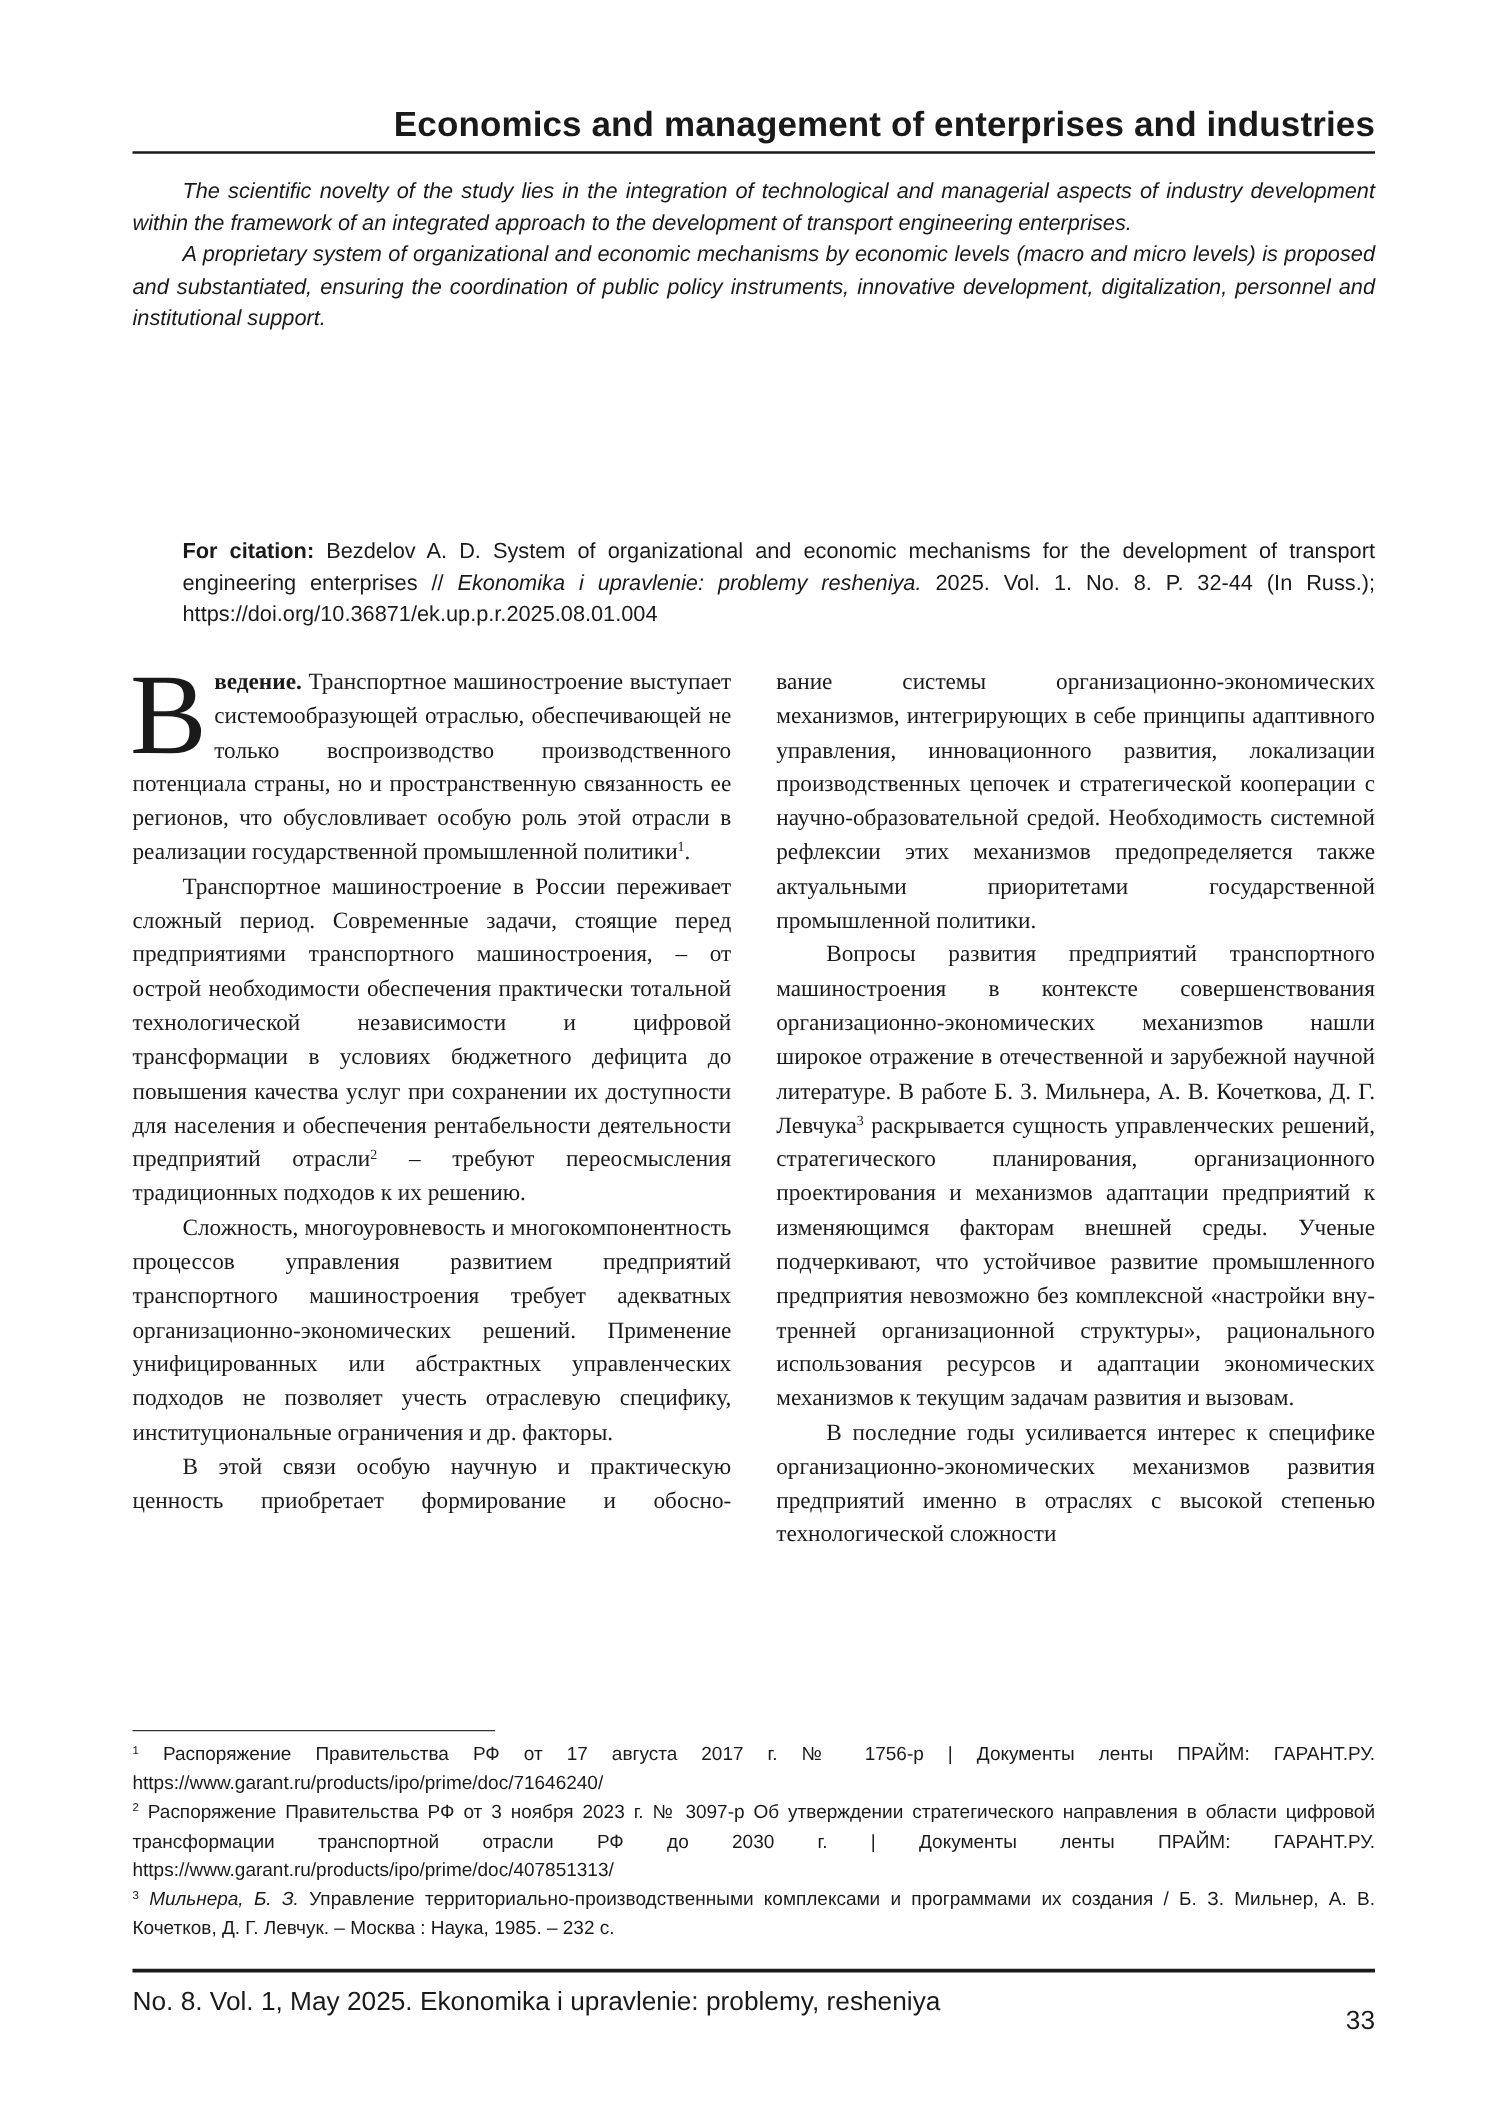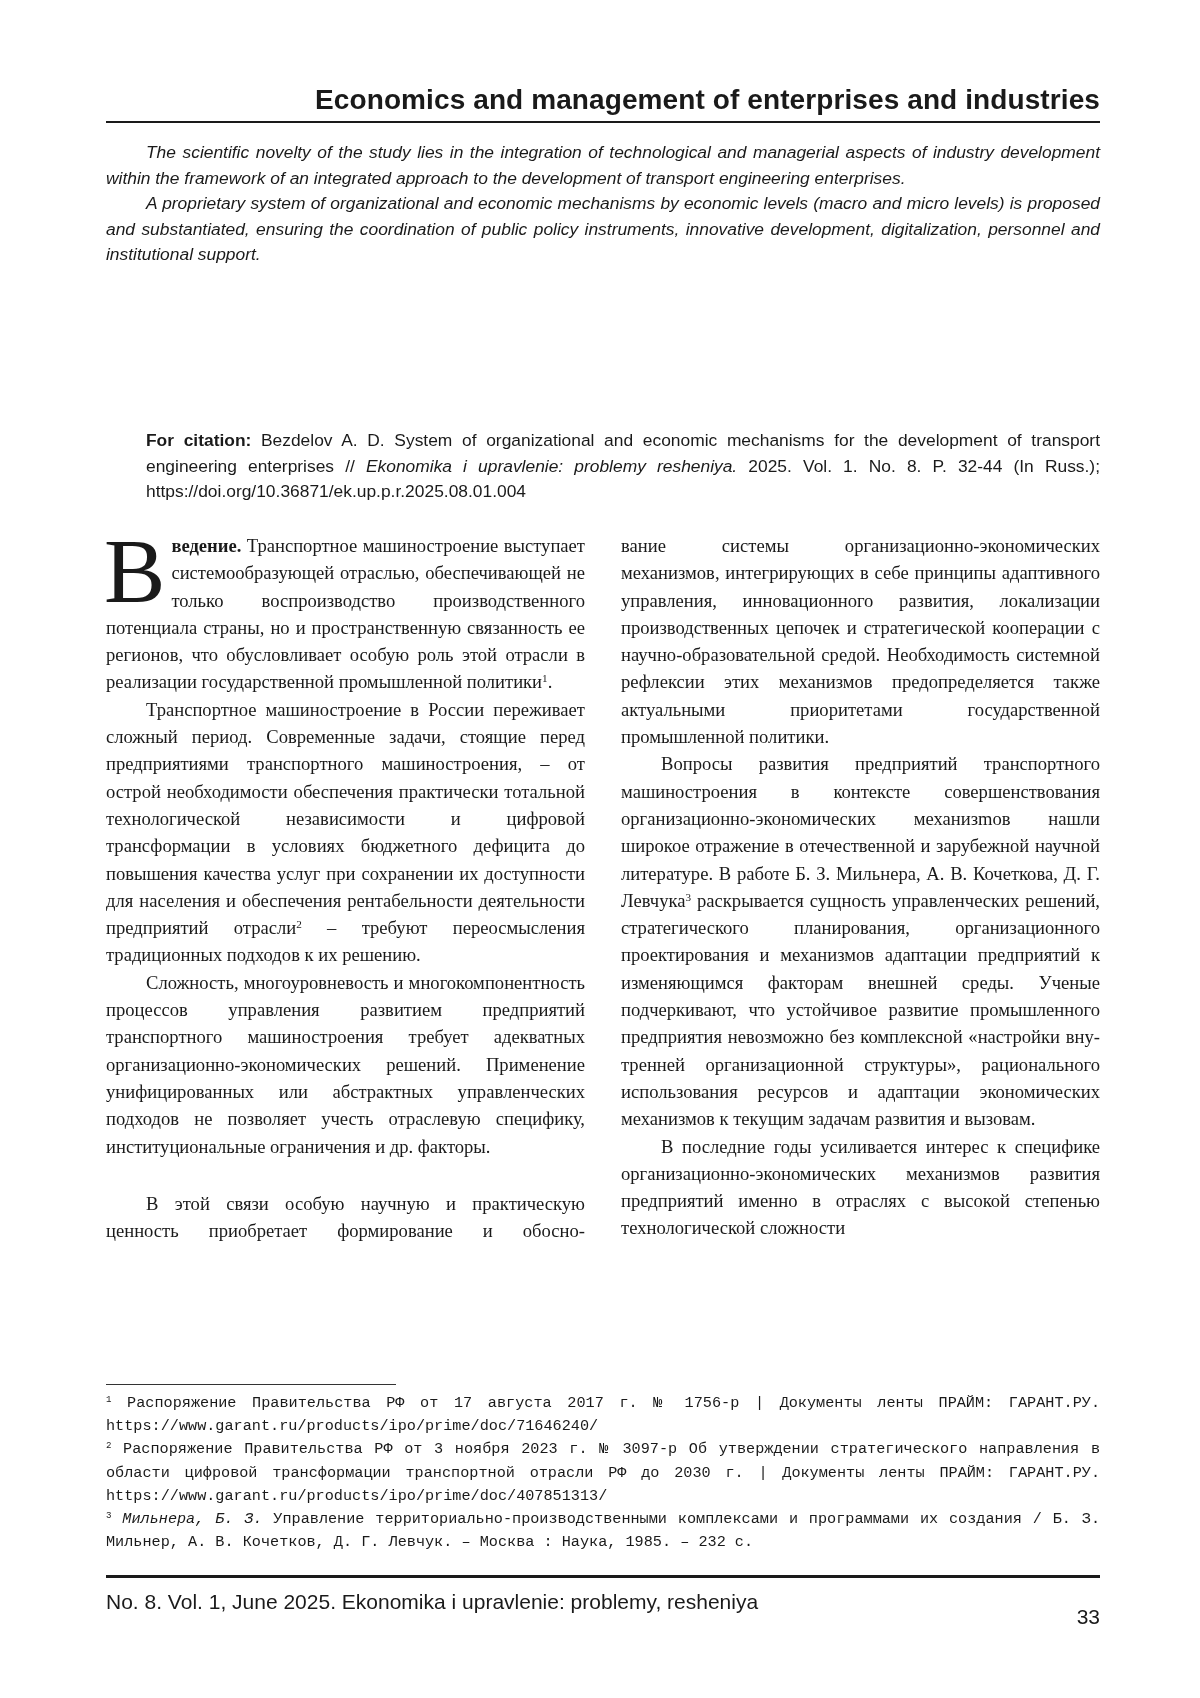--- a/index.html
+++ b/index.html
@@ -35,21 +35,21 @@
     .col-right { left: 515px; }
     .dropcap {
       float: left; font-family: "Liberation Serif", serif; font-size: 92px; line-height: 70px;
       margin: 4px 6px 0 -2px; height: 76px;
     }
     .lead-bold { font-weight: bold; }
     sup { font-size: 0.6em; line-height: 0; vertical-align: 0.55em; }
     .fn-rule { position: absolute; top: 1384px; left: 0; width: 290px; height: 1px; background: #333; }
     .footnotes {
       position: absolute; top: 1392px; left: 0; width: 994px;
-      font-family: Liberation Mono, monospace; font-size: 15.2px; line-height: 23.2px; text-align: justify;
+      font-family: Liberation Sans, sans-serif; font-size: 15.2px; line-height: 23.2px; text-align: justify;
     }
     .footnotes p { margin: 0; }
     .footnotes .fn-author { font-style: italic; }
     .foot-rule { position: absolute; top: 1575px; left: 0; width: 994px; height: 3px; background: #1a1a1a; }
     .folio-left {
       position: absolute; top: 1590px; left: 0;
       font-family: "Liberation Sans", sans-serif; font-size: 21px;
     }
     .folio-right {
       position: absolute; top: 1590px; right: 0;
@@ -70,33 +70,33 @@
   </div>
 
   <div class="citation">
     <span class="cit-label">For citation:</span><span> Bezdelov A. D. System of organizational and economic mechanisms for the development of transport engineering enterprises // </span><span class="cit-journal">Ekonomika i upravlenie: problemy resheniya.</span><span> 2025. Vol. 1. No. 8. P. 32-44 (In Russ.); https://doi.org/10.36871/ek.up.p.r.2025.08.01.004</span>
   </div>
 
   <div class="col col-left">
     <p class="noindent"><span class="dropcap">В</span><span class="lead-bold">ведение.</span><span> Транспортное машиностроение выступает системообразующей отраслью, обеспечивающей не только воспроизвод­ство производственного потенциала страны, но и пространственную связанность ее регионов, что обусловливает особую роль этой отрасли в реализации государственной промышленной политики</span><sup>1</sup><span>.</span></p>
     <p><span>Транспортное машиностроение в России пе­реживает сложный период. Современные задачи, стоящие перед предприятиями транспортного ма­шиностроения, – от острой необходимости обес­печения практически тотальной технологиче­ской независимости и цифровой трансформации в условиях бюджетного дефицита до повышения качества услуг при сохранении их доступности для населения и обеспечения рентабельности деятельности предприятий отрасли</span><sup>2</sup><span> – требуют переосмысления традиционных подходов к их решению.</span></p>
     <p>Сложность, многоуровневость и многоком­понентность процессов управления развитием предприятий транспортного машиностроения требует адекватных организационно-экономиче­ских решений. Применение унифицированных или абстрактных управленческих подходов не позволяет учесть отраслевую специфику, инсти­туциональные ограничения и др. факторы.</p>
-    <p id="p4" style="text-align-last: justify; margin-top: 30px;">В этой связи особую научную и практическую ценность приобретает формирование и обосно-</p>
+    <p id="p4" style="text-align-last: justify;">В этой связи особую научную и практическую ценность приобретает формирование и обосно-</p>
   </div>
 
   <div class="col col-right">
     <p class="noindent" id="p4cont">вание системы организационно-экономических механизмов, интегрирующих в себе принципы адаптивного управления, инновационного раз­вития, локализации производственных цепочек и стратегической кооперации с научно-образо­вательной средой. Необходимость системной ре­флексии этих механизмов предопределяется так­же актуальными приоритетами государственной промышленной политики.</p>
     <p><span>Вопросы развития предприятий транспорт­ного машиностроения в контексте совершенство­вания организационно-экономических механиз­mов нашли широкое отражение в отечественной и зарубежной научной литературе. В работе Б. З. Мильнера, А. В. Кочеткова, Д. Г. Левчука</span><sup>3</sup><span> раскрывается сущность управленческих реше­ний, стратегического планирования, организаци­онного проектирования и механизмов адаптации предприятий к изменяющимся факторам вне­шней среды. Ученые подчеркивают, что устой­чивое развитие промышленного предприятия невозможно без комплексной «настройки вну­тренней организационной структуры», рацио­нального использования ресурсов и адаптации экономических механизмов к текущим задачам развития и вызовам.</span></p>
     <p>В последние годы усиливается интерес к спе­цифике организационно-экономических меха­низмов развития предприятий именно в отраслях с высокой степенью технологической сложности</p>
   </div>
 
   <div class="fn-rule"></div>
   <div class="footnotes">
     <p><sup>1</sup><span> Распоряжение Правительства РФ от 17 августа 2017 г. № 1756-р | Документы ленты ПРАЙМ: ГАРАНТ.РУ. https://www.garant.ru/products/ipo/prime/doc/71646240/</span></p>
     <p><sup>2</sup><span> Распоряжение Правительства РФ от 3 ноября 2023 г. № 3097-р Об утверждении стратегического направления в области цифровой трансформации транспортной отрасли РФ до 2030 г. | Документы ленты ПРАЙМ: ГАРАНТ.РУ. https://www.garant.ru/products/ipo/prime/doc/407851313/</span></p>
     <p><sup>3</sup><span class="fn-author"> Мильнера, Б. З.</span><span> Управление территориально-производственными комплексами и программами их создания / Б. З. Мильнер, А. В. Кочетков, Д. Г. Левчук. – Москва : Наука, 1985. – 232 с.</span></p>
   </div>
 
   <div class="foot-rule"></div>
-  <div class="folio-left">No. 8. Vol. 1, June 2025. Ekonomika i upravlenie: problemy, resheniya</div>
+  <div class="folio-left">No. 8. Vol. 1, May 2025. Ekonomika i upravlenie: problemy, resheniya</div>
   <div class="folio-right">33</div>
 
 </div>
 
 </body></html>

